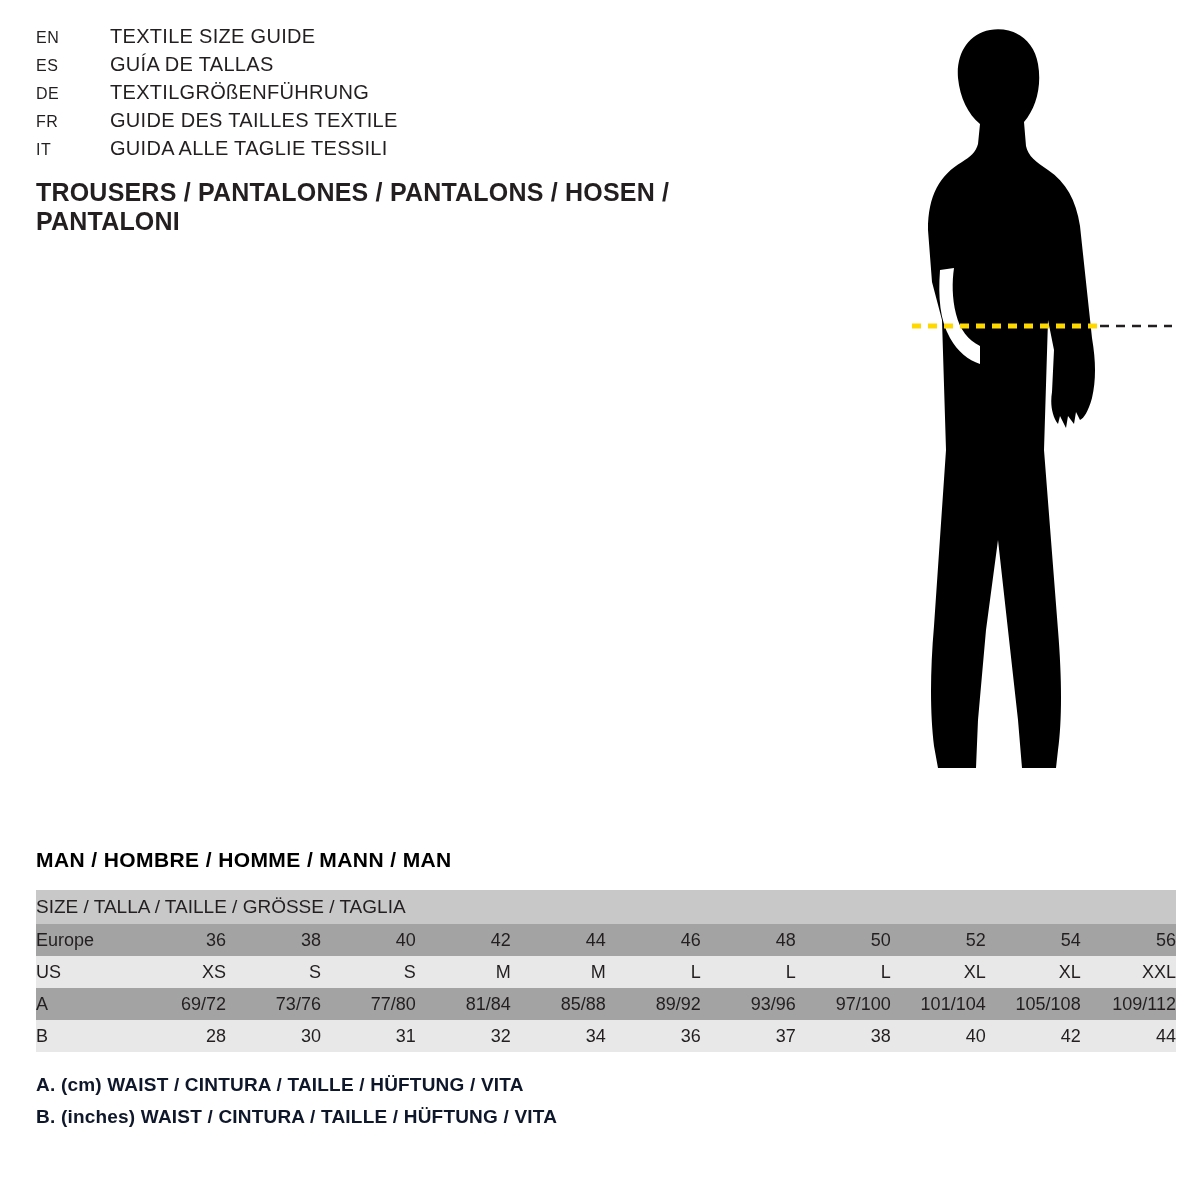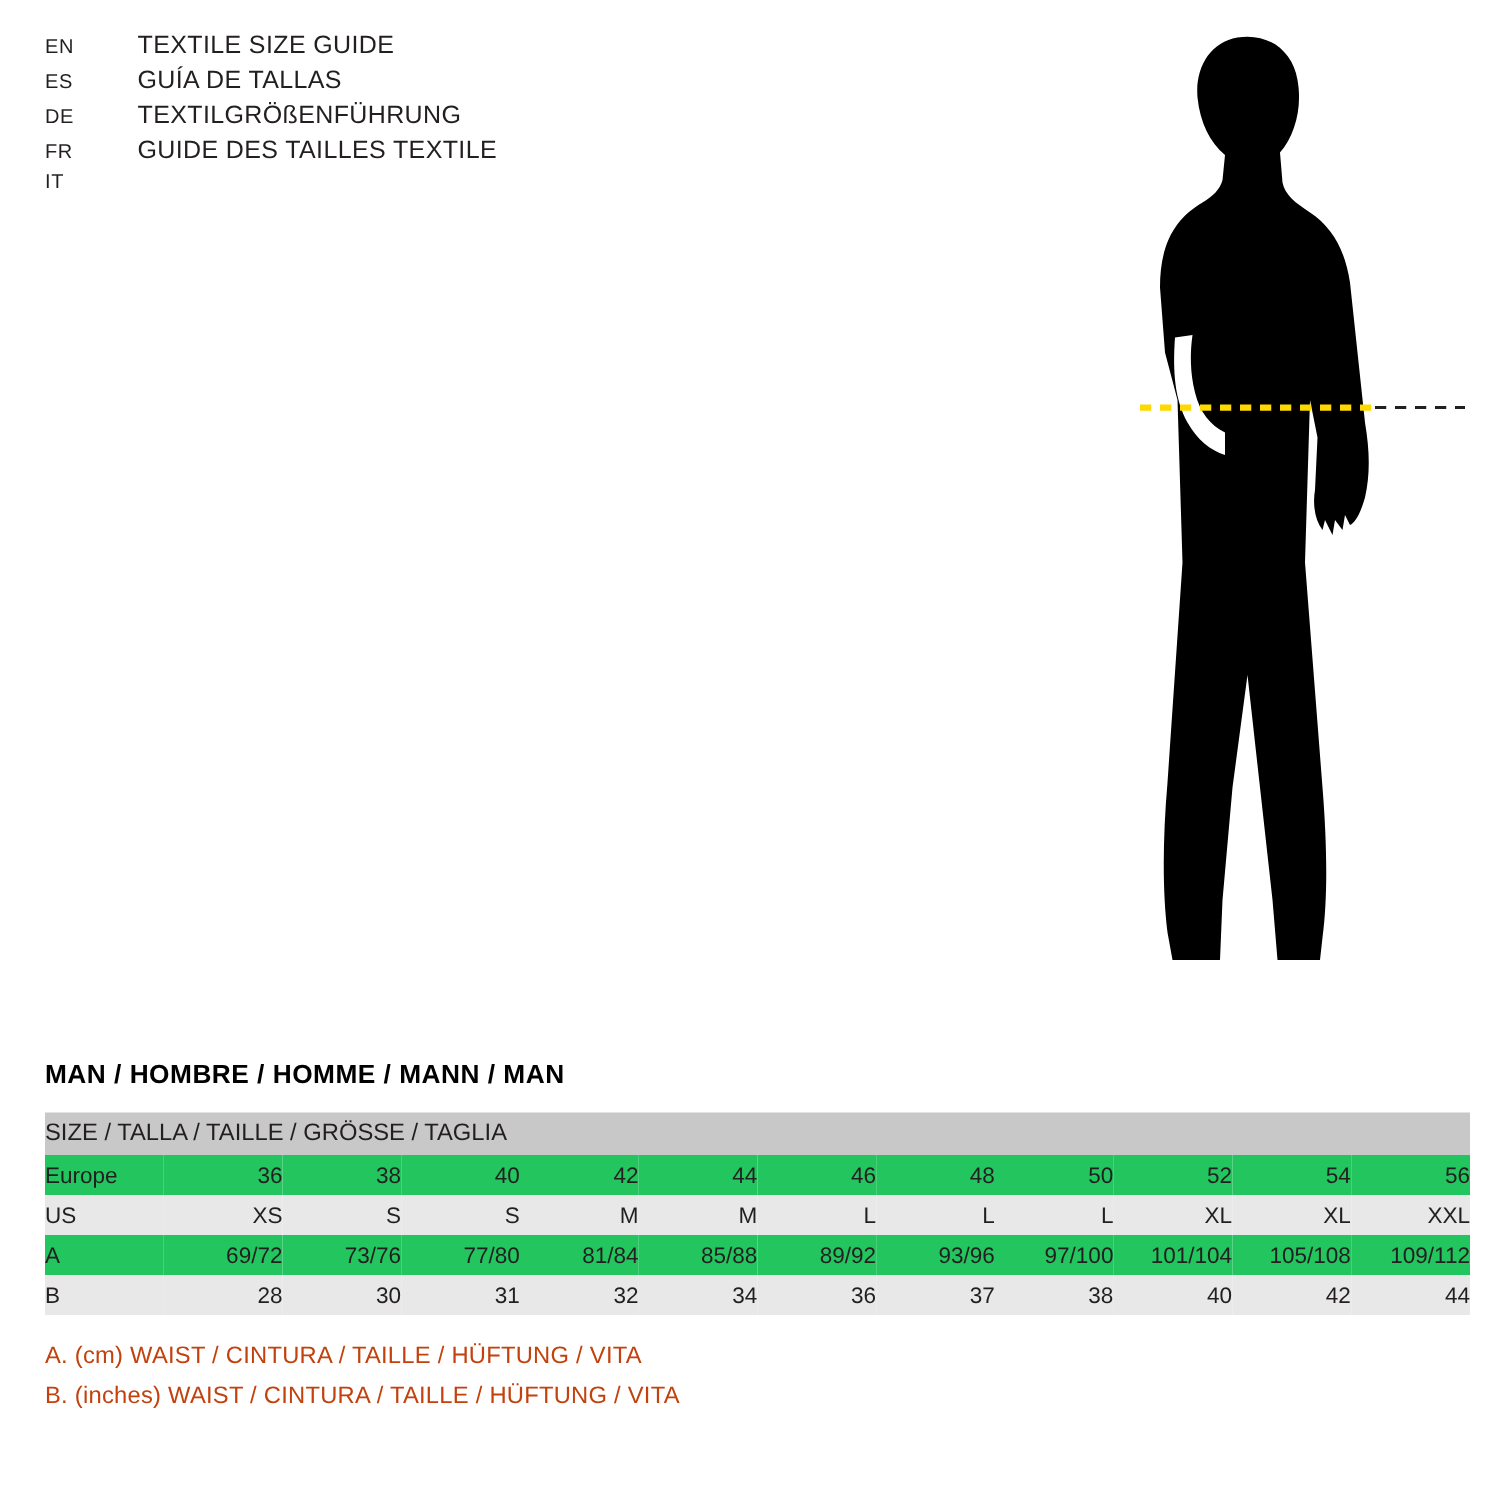--- a/index.html
+++ b/index.html
@@ -93,31 +93,32 @@
     width: 190px;
   }
   td.val {
     text-align: right;
   }
   tr.head-row td {
     background: #c8c8c8;
     font-size: 19px;
     height: 34px;
   }
-  tr.row-light td { background: #22c55e; }
+  tr.row-light td { background: #a3a3a3; }
   tr.row-grey td { background: #e8e8e8; margin-top: 32px; }
 
   .footnotes {
     margin-top: 22px;
   }
   .footnote {
     font-size: 19px;
     letter-spacing: 0.2px;
-    color: #c2410c;
+    color: #0f172a;
     margin-bottom: 10px;
+    font-weight: bold;
   }
 </style>
 </head>
 <body>
 
 <div class="header">
 
   <div class="lang-row">
     <div class="lang-code">EN</div>
     <div class="lang-text">TEXTILE SIZE GUIDE</div>
@@ -133,22 +134,24 @@
     <div class="lang-text">TEXTILGRÖßENFÜHRUNG</div>
   </div>
 
   <div class="lang-row">
     <div class="lang-code">FR</div>
     <div class="lang-text">GUIDE DES TAILLES TEXTILE</div>
   </div>
 
   <div class="lang-row">
     <div class="lang-code">IT</div>
-  </div>
-
+    <div class="lang-text">GUIDA ALLE TAGLIE TESSILI</div>
+  </div>
+
+  <div class="garment-line">TROUSERS / PANTALONES / PANTALONS / HOSEN / PANTALONI</div>
 </div>
 
 <div class="figure-wrap">
   <svg width="400" height="790" viewBox="0 0 400 790">
 
     <path fill="#000000" d="
       M 128 210
       C 128 175, 140 155, 162 142
       C 170 137, 176 132, 178 124
       L 180 104

